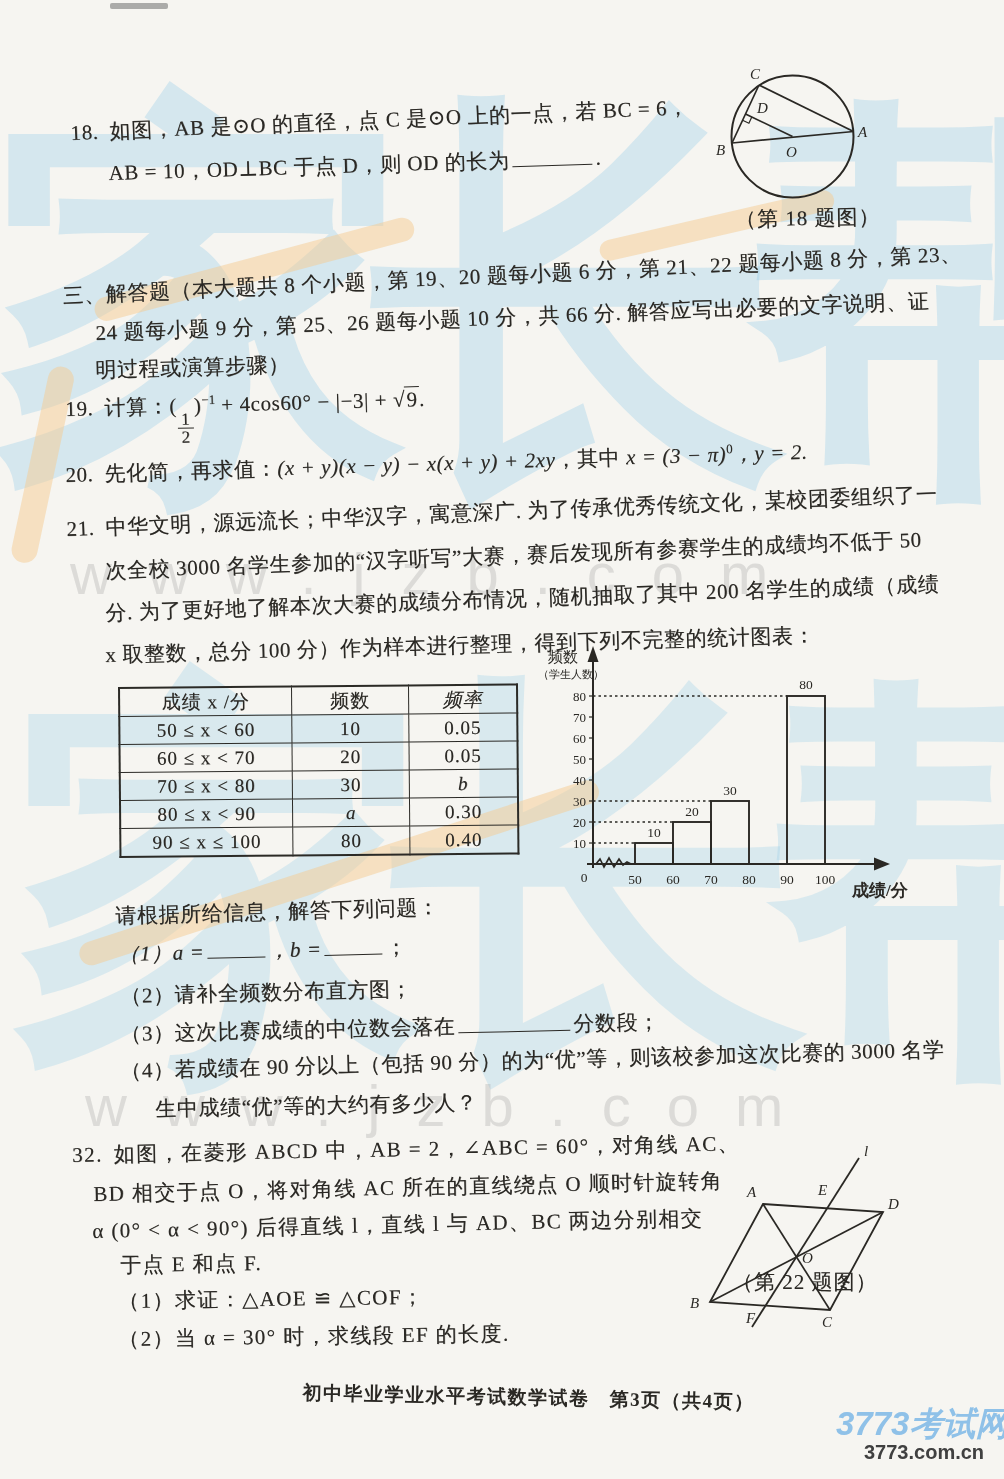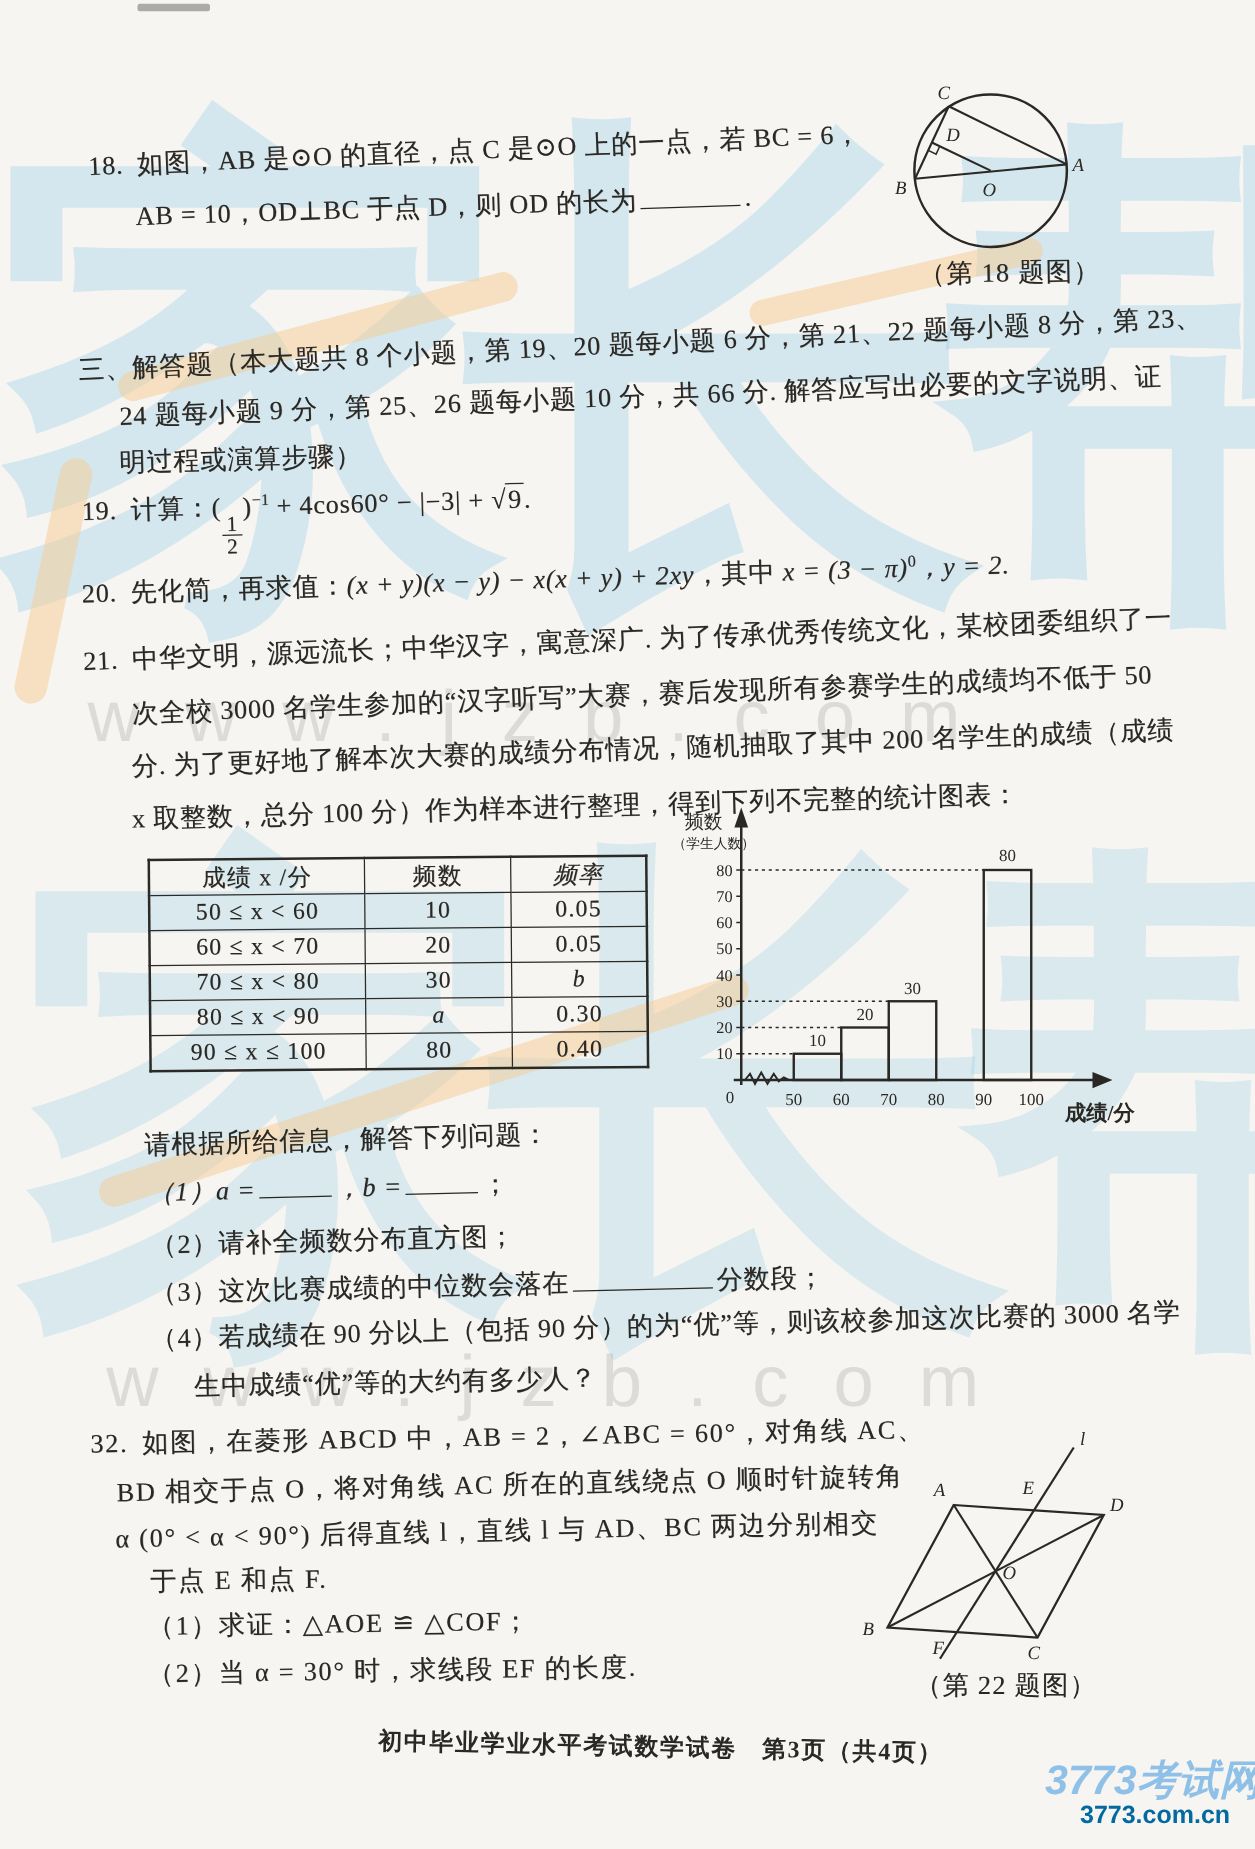--- a/index.html
+++ b/index.html
@@ -62,21 +62,21 @@
   }
   table.freq{border:2.4px solid #2b2a26;}
   
   svg{position:absolute;z-index:2;overflow:visible;}
   svg text{font-family:"Liberation Serif","DejaVu Serif",serif;fill:#2a2824;}
   svg .lbl{font-style:italic;font-size:15px;}
   
   .footer{position:absolute;left:303px;top:1380px;z-index:2;font-size:19px;font-weight:bold;letter-spacing:1.5px;transform:rotate(1.2deg);transform-origin:left top;white-space:nowrap;}
   .footer .pg{margin-left:20px;}
   .logo1{position:absolute;left:836px;top:1402px;z-index:2;font-family:"Liberation Sans","DejaVu Sans",sans-serif;font-style:italic;font-weight:bold;font-size:33px;color:#8fc1e8;white-space:nowrap;}
-  .logo2{position:absolute;left:864px;top:1441px;z-index:2;font-family:"Liberation Sans","DejaVu Sans",sans-serif;font-weight:bold;font-size:20px;color:#0369a1;white-space:nowrap;}
+  .logo2{position:absolute;left:864px;top:1441px;z-index:2;font-family:"Liberation Sans","DejaVu Sans",sans-serif;font-weight:bold;font-size:20px;color:#404040;white-space:nowrap;}
 </style>
 </head>
 <body>
 
 <div class="wm-layer">
   <div class="wm-chars r1">家长帮</div>
   <div class="wm-chars r2">家长帮</div>
   <div class="wm-url u1">www.jzb.com</div>
   <div class="wm-url u2">www.jzb.com</div>
   <div class="swoosh sw1"></div>
@@ -255,19 +255,19 @@
   </g>
   <text class="lbl" x="176" y="14">l</text>
   <text class="lbl" x="59" y="55">A</text>
   <text class="lbl" x="130" y="53">E</text>
   <text class="lbl" x="200" y="67">D</text>
   <text class="lbl" x="114" y="121">O</text>
   <text class="lbl" x="2" y="166">B</text>
   <text class="lbl" x="58" y="181">F</text>
   <text class="lbl" x="134" y="185">C</text>
 </svg>
-<div class="cap" style="left:732px;top:1334px;">（第 22 题图）</div>
+<div class="cap" style="left:732px;top:1268px;">（第 22 题图）</div>
 
 <div class="footer">
   <span>初中毕业学业水平考试数学试卷</span><span class="pg">第3页（共4页）</span>
 </div>
 <div class="logo1">3773考试网</div>
 <div class="logo2">3773.com.cn</div>
 
 </body></html>

